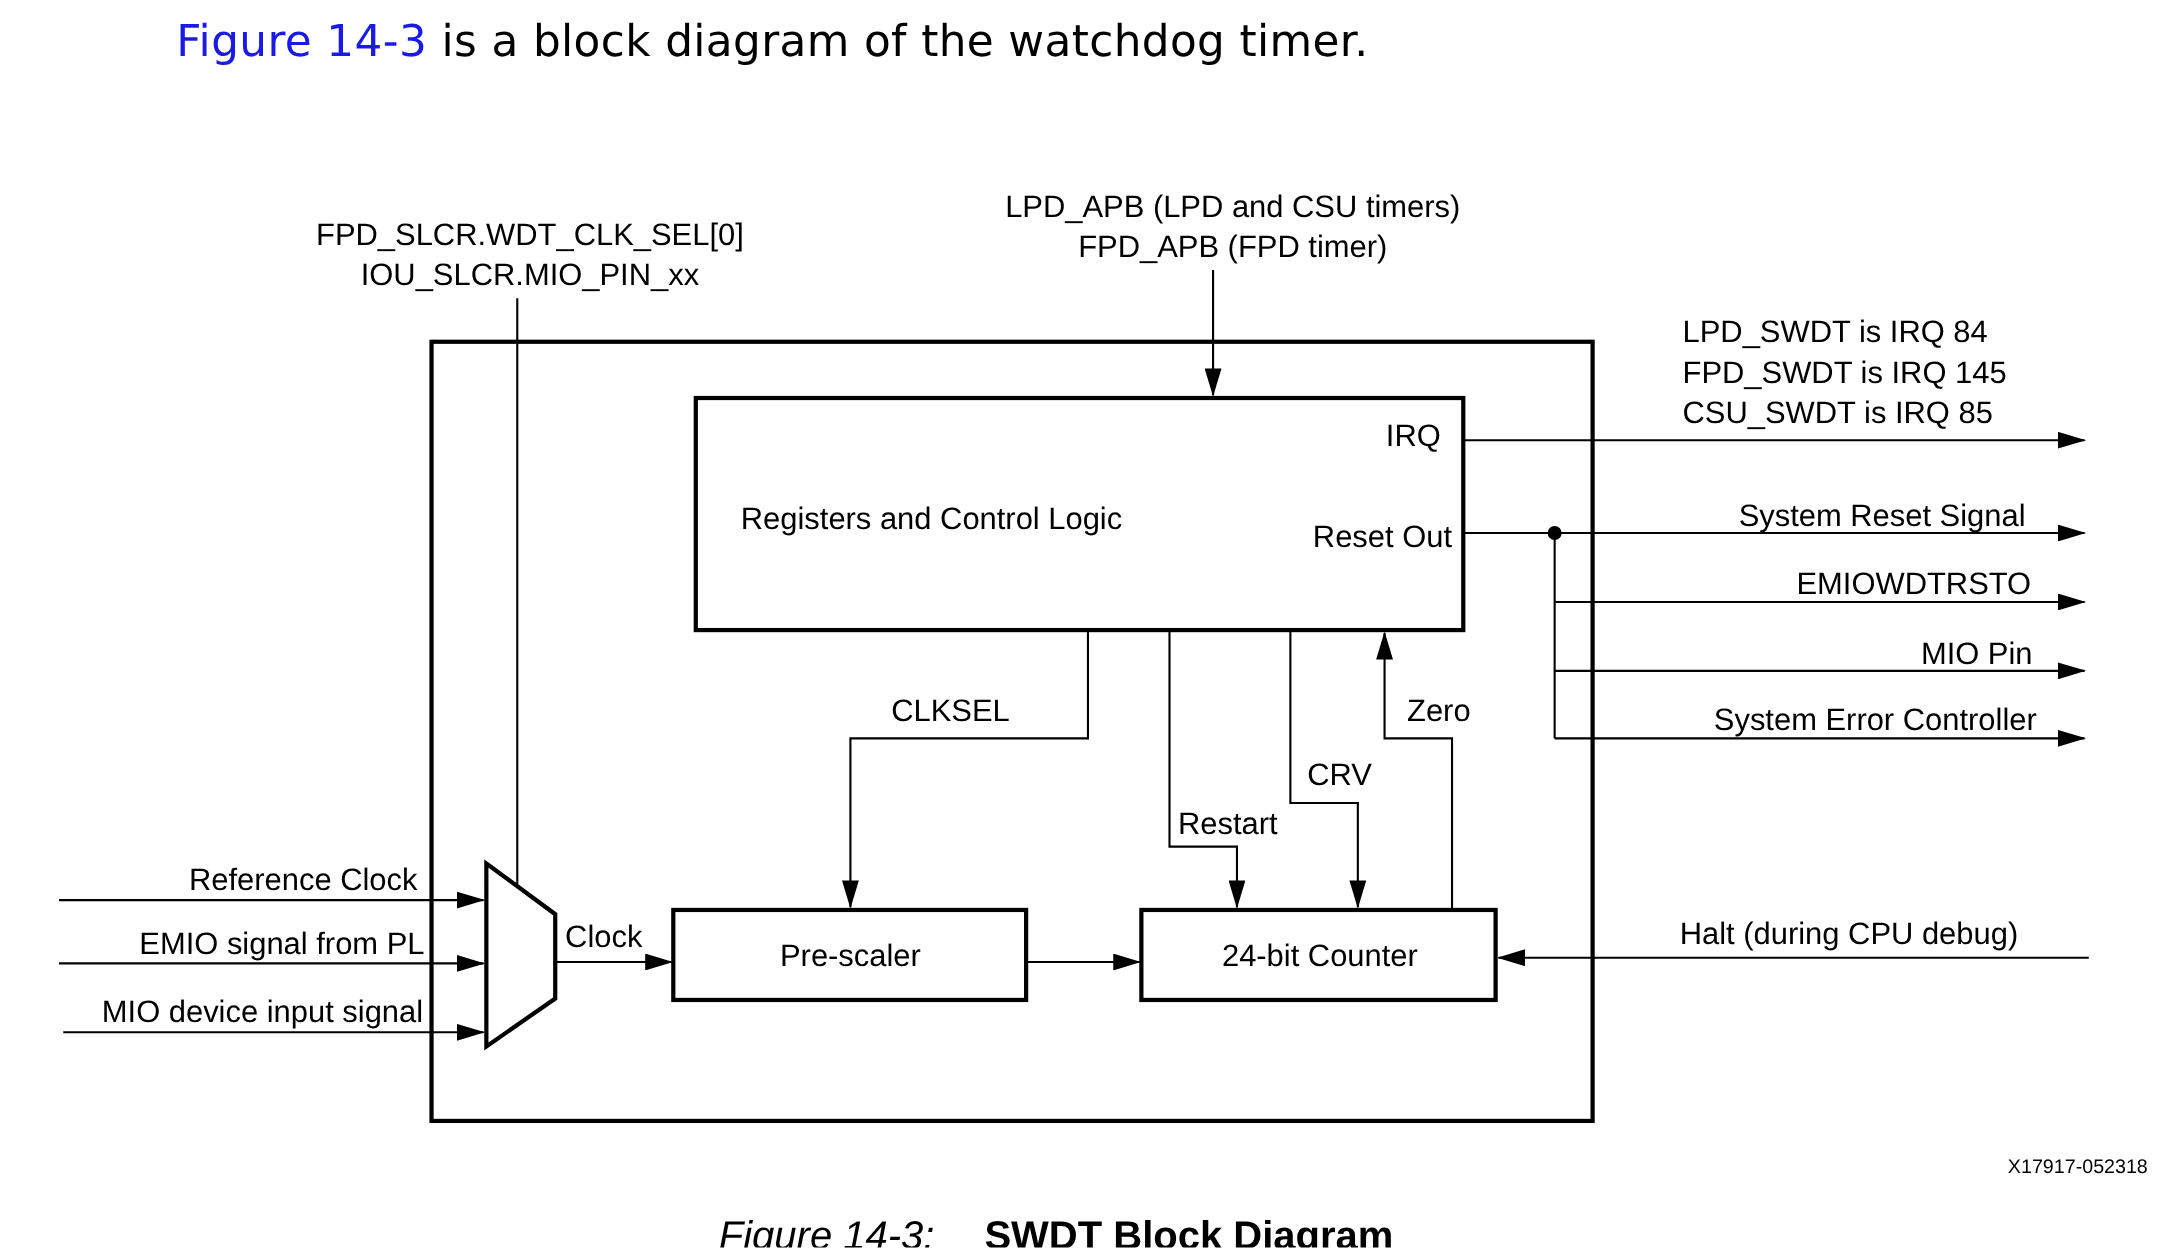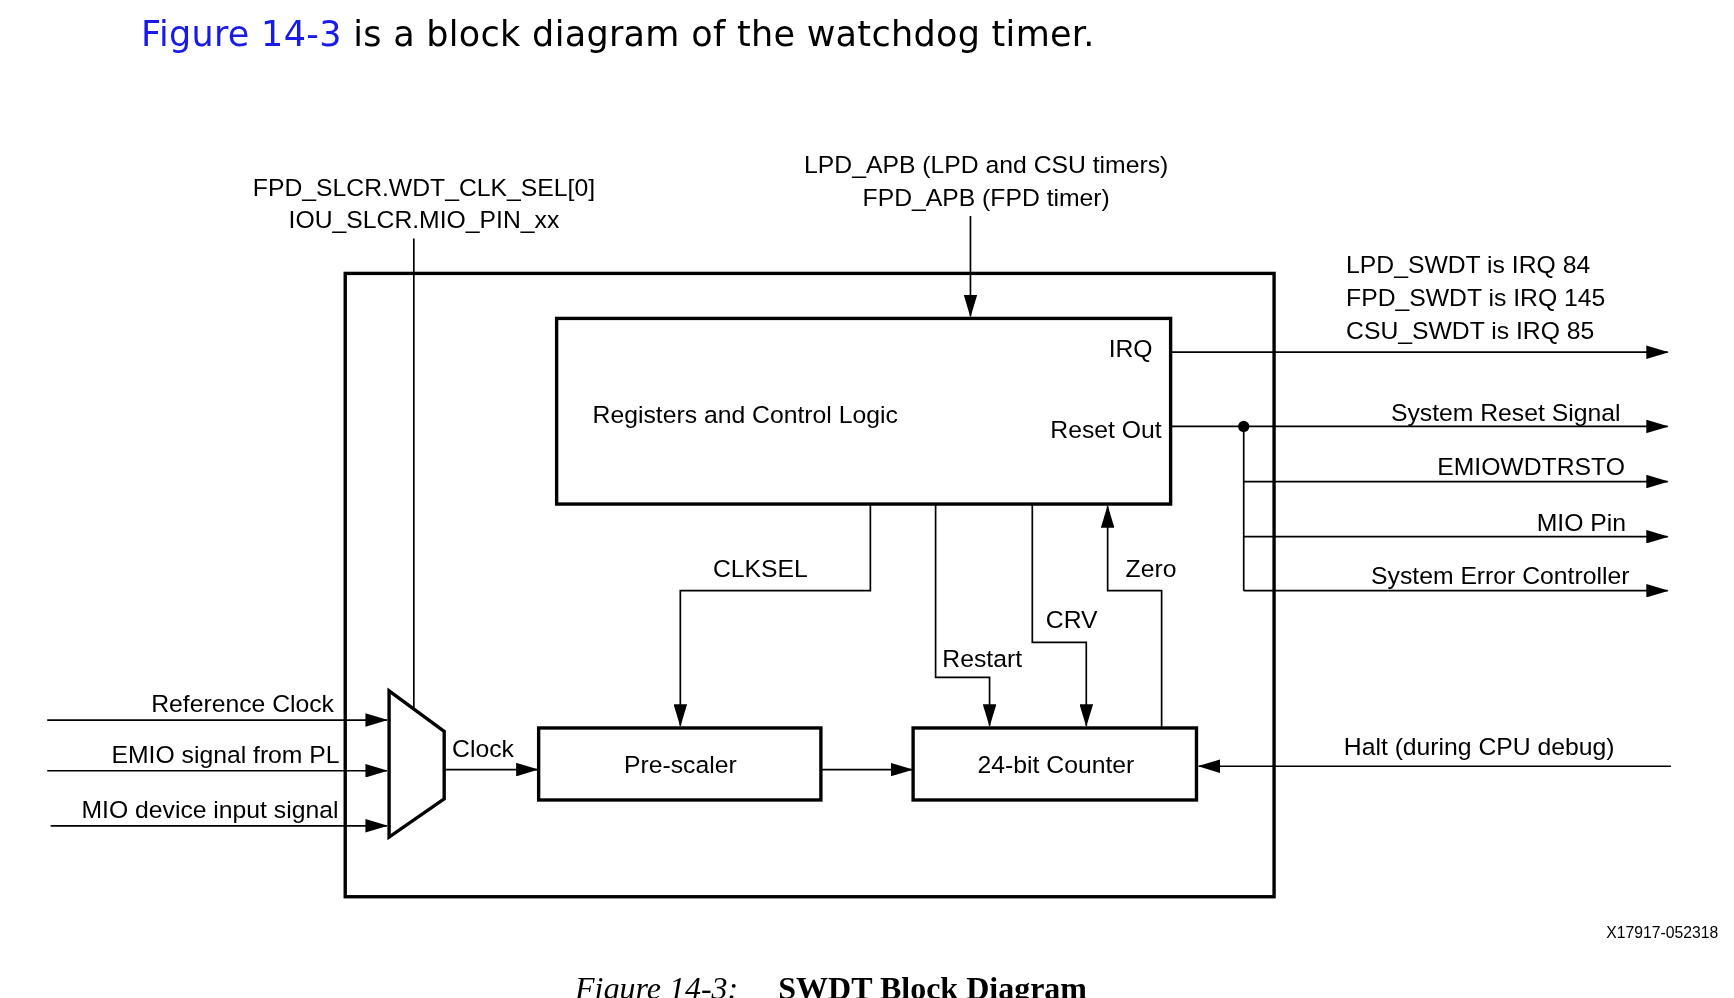--- a/index.html
+++ b/index.html
@@ -7,21 +7,21 @@
   .intro {
     position: absolute; left: 117px; top: 14px;
     font-family: "DejaVu Sans", sans-serif; font-size: 35px; color: #000;
     letter-spacing: 0.3px; white-space: nowrap; margin-left: 24px;
   }
   .intro .link { color: #1a1ae6; }
   svg.diagram { position: absolute; left: 0; top: 0; }
   svg text { font-family: "Liberation Sans", sans-serif; fill: #000; }
   .caption {
     position: absolute; left: 575px; top: 975px; height: 23px; overflow: visible;
-    font-family: Liberation Serif, serif; font-size: 32px; color: #000; white-space: nowrap;
+    font-family: Liberation Sans, sans-serif; font-size: 32px; color: #000; white-space: nowrap;
     line-height: 1;
   }
   .caption .num { font-style: italic; margin-right: 40px; }
   .caption .title { font-weight: bold; }
 </style>
 </head>
 <body>
 
 <div class="intro">
   <span class="link">Figure 14-3</span><span> is a block diagram of the watchdog timer.</span>

